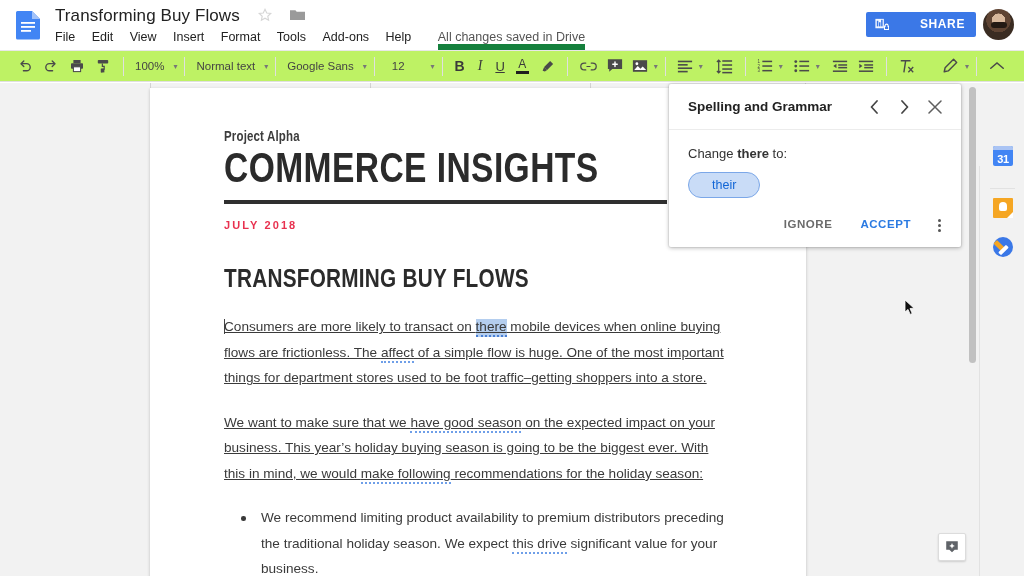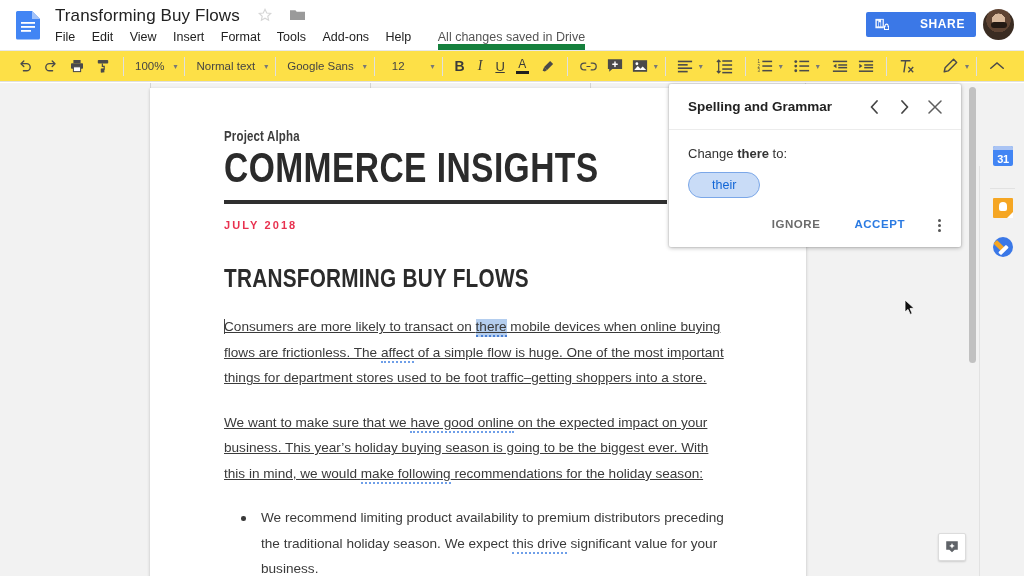--- a/index.html
+++ b/index.html
@@ -66,21 +66,21 @@
   }
   .avatar::after{
     content:""; position:absolute; left:50%; top:50%;
     transform:translate(-50%,-50%);
     width:16px;height:6px;border-radius:3px;background:#231a14;
   }
 
   
   .toolbar {
     position: absolute; left: 0; top: 50px; width: 1024px; height: 32px;
-    background: #fde047; border-top: 1px solid #e8e8e8; border-bottom: 1px solid #e0e0e0;
+    background: #bef264; border-top: 1px solid #e8e8e8; border-bottom: 1px solid #e0e0e0;
     display: flex; align-items: center; padding-left: 12px;
   }
   .tb-item {
     height: 26px; display: flex; align-items: center; justify-content: center;
     padding: 0 5px; cursor: pointer; color: #4a4a4a;
   }
   .tb-sep { width: 1px; height: 19px; background: #e0e0e0; margin: 0 7px; }
   .tb-text {
     font-size: 11.5px; color: #444; padding: 0 4px; white-space: nowrap;
   }
@@ -195,21 +195,21 @@
   .sd-body { padding: 16px 19px 0 19px; }
   .sd-prompt { font-size: 13px; color: #333; }
   .sd-prompt b { font-weight: bold; }
   .sd-chip {
     display: inline-block; margin-top: 11px;
     background: #c9dcf7; border: 1px solid #7ba7e8; border-radius: 13px;
     color: #1266d6; font-size: 12.5px; padding: 5px 23px; cursor: pointer;
   }
   .sd-actions {
     position: absolute; right: 12px; bottom: 11px;
-    display: flex; align-items: flex-end; gap: 14px;
+    display: flex; align-items: flex-end; gap: 8px;
   }
   .sd-ignore {
     font-size: 11.5px; font-weight: bold; letter-spacing: .55px; color: #6b6b6b;
     padding: 6px 10px; cursor: pointer;
   }
   .sd-accept {
     font-size: 11.5px; font-weight: bold; letter-spacing: .55px; color: #2a7ae2;
     padding: 6px 10px; cursor: pointer;
   }
   .sd-more {
@@ -572,21 +572,21 @@
       <div class="doc-body">
 
         <div class="kicker">Project Alpha</div>
         <div class="doc-h1">COMMERCE INSIGHTS</div>
         <div class="rule"></div>
         <div class="date">JULY 2018</div>
         <div class="doc-h2">TRANSFORMING BUY FLOWS</div>
 
         <p class="para"><span class="caret-bar"></span><span>Consumers are more likely to transact on </span><span class="sel">there</span><span> mobile devices when online buying flows are frictionless. The </span><span class="sugg">affect</span><span> of a simple flow is huge. One of the most important things for department stores used to be foot traffic–getting shoppers into a store.</span></p>
 
-        <p class="para"><span>We want to make sure that we </span><span class="sugg">have good online</span><span> on the expected impact on your business. This year’s holiday buying season is going to be the biggest ever. With this in mind, we would </span><span class="sugg">make following</span><span> recommendations for the holiday season:</span></p>
+        <p class="para"><span>We want to make sure that we </span><span class="sugg">have good season</span><span> on the expected impact on your business. This year’s holiday buying season is going to be the biggest ever. With this in mind, we would </span><span class="sugg">make following</span><span> recommendations for the holiday season:</span></p>
 
         <ul class="doc-list">
           <li><span>We recommend limiting product availability to premium distributors preceding the traditional holiday season. We expect </span><span class="sugg">this drive</span><span> significant value for your business.</span></li>
 
         </ul>
 
       </div>
     </div>
 
     <div class="vscroll">

